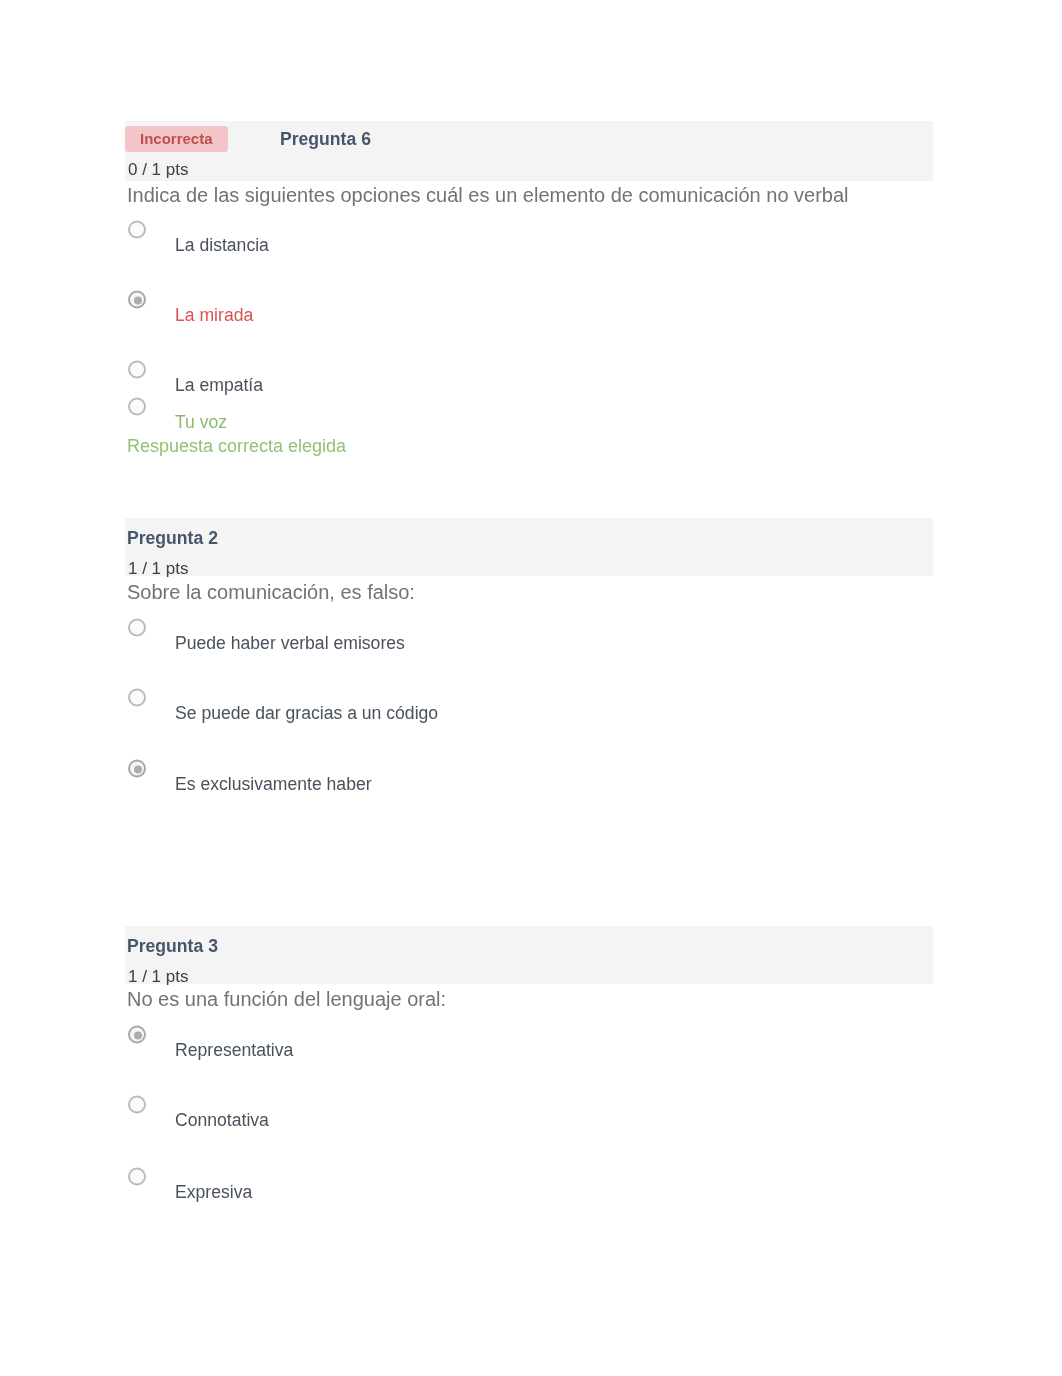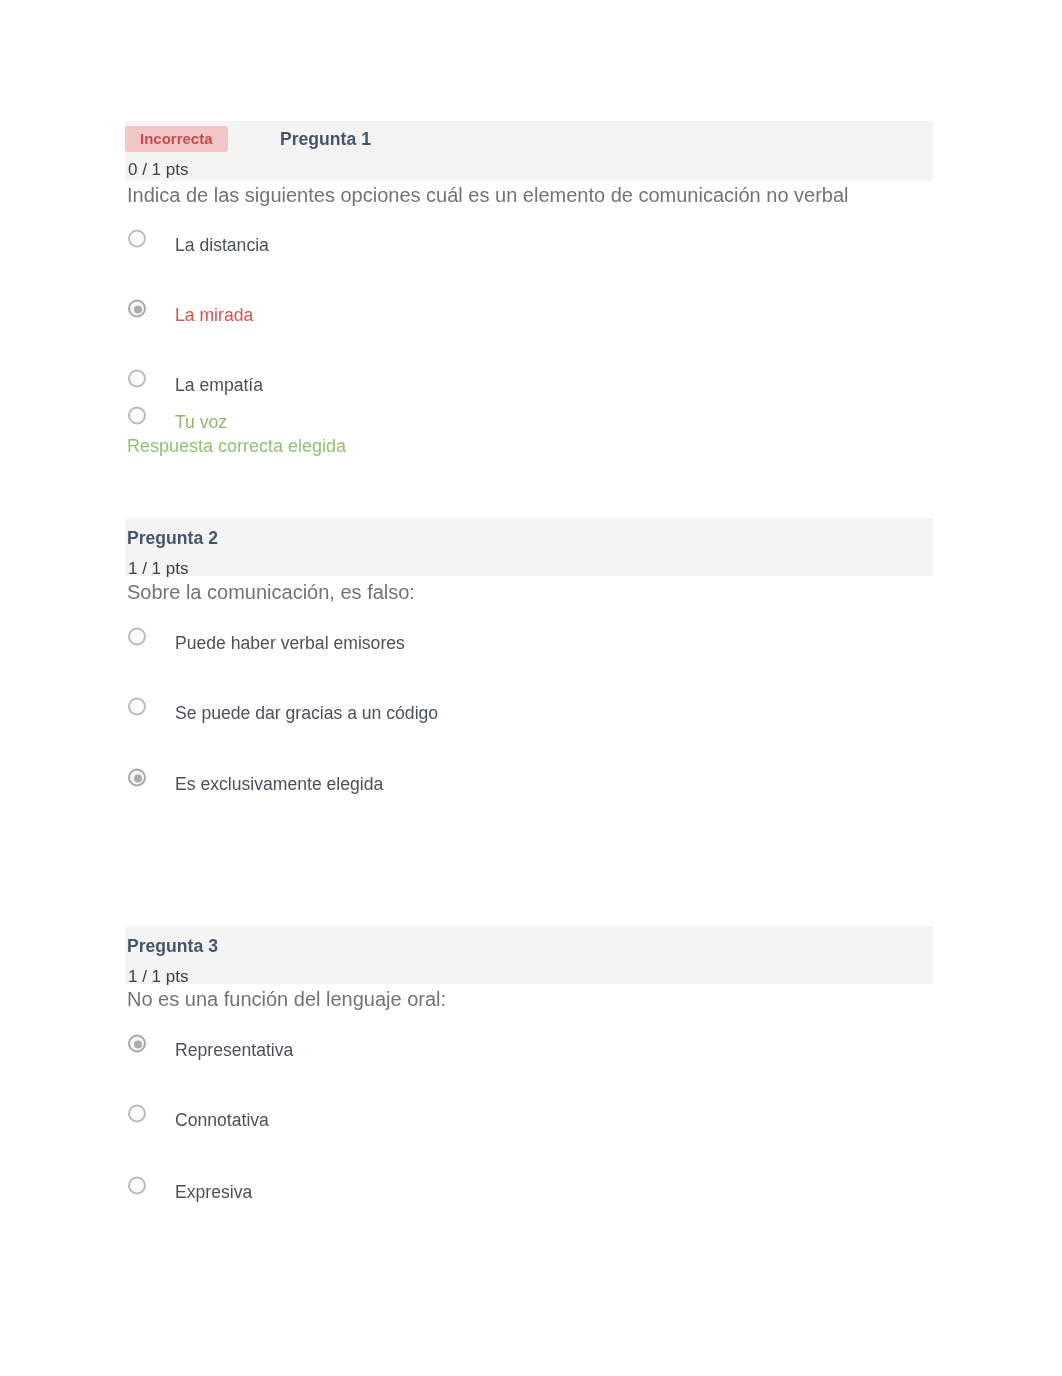--- a/index.html
+++ b/index.html
@@ -12,40 +12,40 @@
   .badge{position:absolute;left:125px;transform:translateY(-50%);
          background:#f2c6c6;color:#c0504d;font-size:15px;font-weight:700;
          padding:4px 15px 5px 15px;border-radius:3px;line-height:1.15;white-space:nowrap;}
   .qtitle{position:absolute;transform:translateY(-50%);
           font-size:17.6px;font-weight:700;color:#46566b;white-space:nowrap;}
   .pts{position:absolute;left:128px;transform:translateY(-50%);
        font-size:17px;color:#404040;white-space:nowrap;}
   .qtext{position:absolute;left:127px;transform:translateY(-50%);
          font-size:20px;color:#737373;white-space:nowrap;}
   .opt{position:absolute;left:128px;transform:translateY(-50%);
-       display:flex;align-items:center;white-space:nowrap;}
+       display:flex;white-space:nowrap;}
   .radio{position:relative;width:18px;height:18px;border:2px solid #bbbbbb;border-radius:50%;
          background:#fbfbfb;flex:none;box-sizing:border-box;margin-top:-14px;}
   .radio.sel{background:#f6f6f6;border-color:#a8a8a8;}
   .radio.sel::after{content:"";position:absolute;left:4px;top:4px;width:8px;height:8px;
                     border-radius:50%;background:#adadad;}
   .olabel{font-size:17.6px;color:#49525c;margin-left:29px;}
   .olabel.red{color:#d9534f;}
   .olabel.green{color:#8bbb6a;}
   .note{position:absolute;left:127px;transform:translateY(-50%);
         font-size:18px;color:#93c172;white-space:nowrap;}
 </style>
 </head>
 <body>
 
 <div class="page">
   <div class="qblock">
     <div class="qhead" style="top:121px;height:60px"></div>
     <span class="badge" style="top:139px">Incorrecta</span>
-    <span class="qtitle" style="top:139px;left:280px">Pregunta 1</span>
+    <span class="qtitle" style="top:139px;left:280px">Pregunta 6</span>
     <span class="pts" style="top:170px">0 / 1 pts</span>
     <span class="qtext" style="top:195px">Indica de las siguientes opciones cuál es un elemento de comunicación no verbal</span>
     <div class="opt" style="top:245px">
       <span class="radio"></span>
       <span class="olabel">La distancia</span>
     </div>
     <div class="opt" style="top:315px">
       <span class="radio sel"></span>
       <span class="olabel red">La mirada</span>
     </div>
@@ -67,21 +67,21 @@
     <div class="opt" style="top:643px">
       <span class="radio"></span>
       <span class="olabel">Puede haber verbal emisores</span>
     </div>
     <div class="opt" style="top:713px">
       <span class="radio"></span>
       <span class="olabel">Se puede dar gracias a un código</span>
     </div>
     <div class="opt" style="top:784px">
       <span class="radio sel"></span>
-      <span class="olabel">Es exclusivamente elegida</span>
+      <span class="olabel">Es exclusivamente haber</span>
     </div>
   </div>
   <div class="qblock">
     <div class="qhead" style="top:926px;height:58px"></div>
     <span class="qtitle" style="top:946px;left:127px">Pregunta 3</span>
     <span class="pts" style="top:977px">1 / 1 pts</span>
     <span class="qtext" style="top:999px">No es una función del lenguaje oral:</span>
     <div class="opt" style="top:1050px">
       <span class="radio sel"></span>
       <span class="olabel">Representativa</span>

